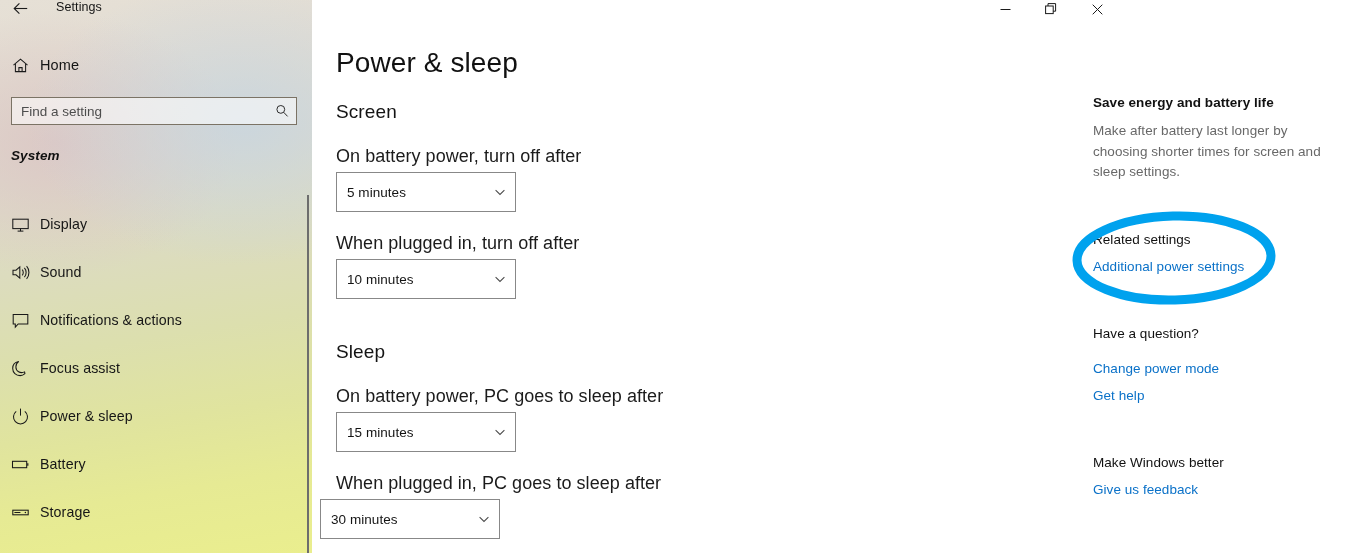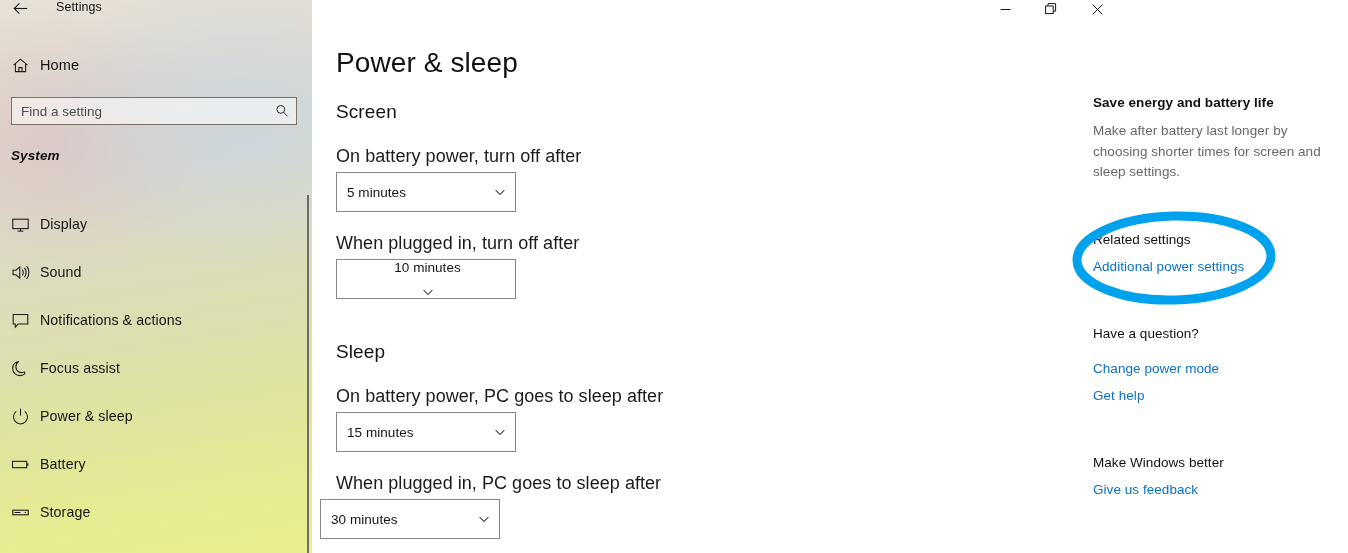--- a/index.html
+++ b/index.html
@@ -392,21 +392,21 @@
     <div class="combo" style="left:24px; top:172px;">
       <span class="val">5 minutes</span>
       <span class="chev">
         <svg width="12" height="12" viewBox="0 0 12 12" fill="none" stroke="currentColor" stroke-width="1.05">
           <path d="M1.6 4.2 L6 8.4 L10.4 4.2"></path>
         </svg>
       </span>
     </div>
 
     <div class="fld-label" style="left:24px; top:233px;">When plugged in, turn off after</div>
-    <div class="combo" style="left:24px; top:259px;flex-direction:column;">
+    <div class="combo" style="left:24px; top:259px;">
       <span class="val">10 minutes</span>
       <span class="chev">
         <svg width="12" height="12" viewBox="0 0 12 12" fill="none" stroke="currentColor" stroke-width="1.05">
           <path d="M1.6 4.2 L6 8.4 L10.4 4.2"></path>
         </svg>
       </span>
     </div>
 
     <div class="grp-head" style="left:24px; top:341px;">Sleep</div>
 

